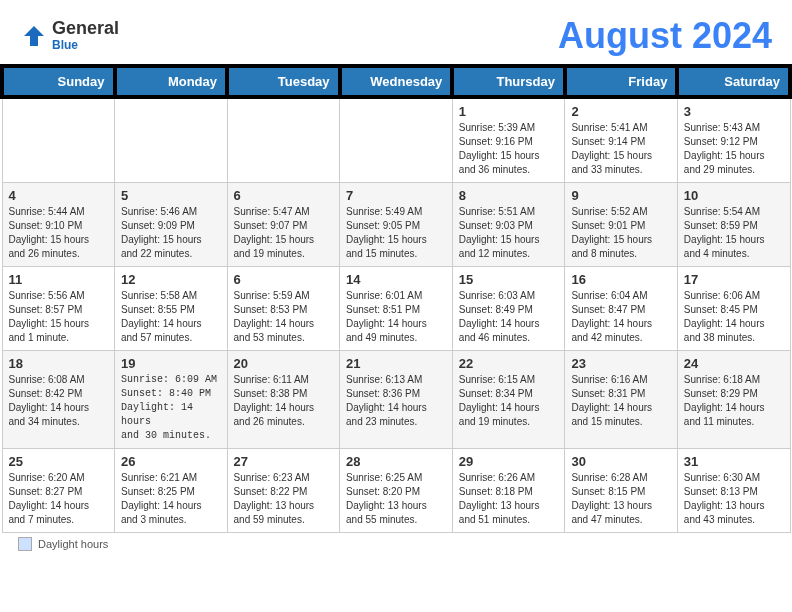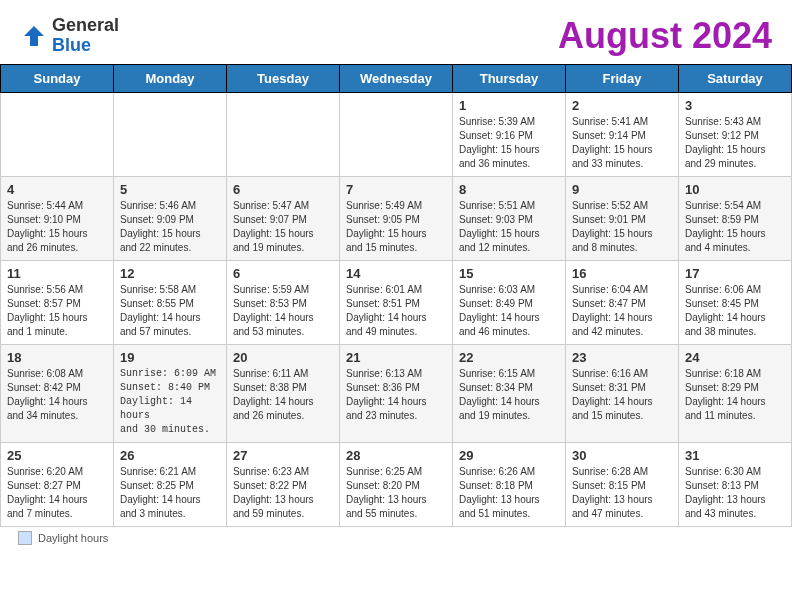--- a/index.html
+++ b/index.html
@@ -24,55 +24,55 @@
       display: flex;
       flex-direction: column;
       line-height: 1.1;
     }
     .logo-general {
       font-size: 18px;
       font-weight: bold;
       color: #333;
     }
     .logo-blue {
-      font-size: 18px;
+      font-size: 12px;
       font-weight: bold;
       color: #1a6bbf;
     }
     .logo-icon {
       width: 28px;
       height: 28px;
       margin-right: 4px;
     }
     .title-block {
       text-align: right;
     }
     .month-title {
       font-size: 36px;
       font-weight: bold;
-      color: #a21caf;
+      color: #3b82f6;
       line-height: 1.1;
     }
     .subtitle {
       font-size: 15px;
       color: #555;
     }
     .calendar {
       width: 100%;
       border-collapse: collapse;
       margin: 0;
       padding: 0 10px 10px 10px;
     }
     .calendar th {
       background-color: #2979b8;
       color: #fff;
-      text-align: center;
+      text-align: right;
       padding: 6px 8px;
       font-size: 13px;
-      border: 1px solid #000000;
+      border: 4px solid #000000;
     }
     .calendar td {
       vertical-align: top;
       border: 1px solid #ccc;
       padding: 5px 6px;
       font-size: 10.5px;
       color: #333;
       width: 113px;
       min-height: 80px;
       background: #fff;

